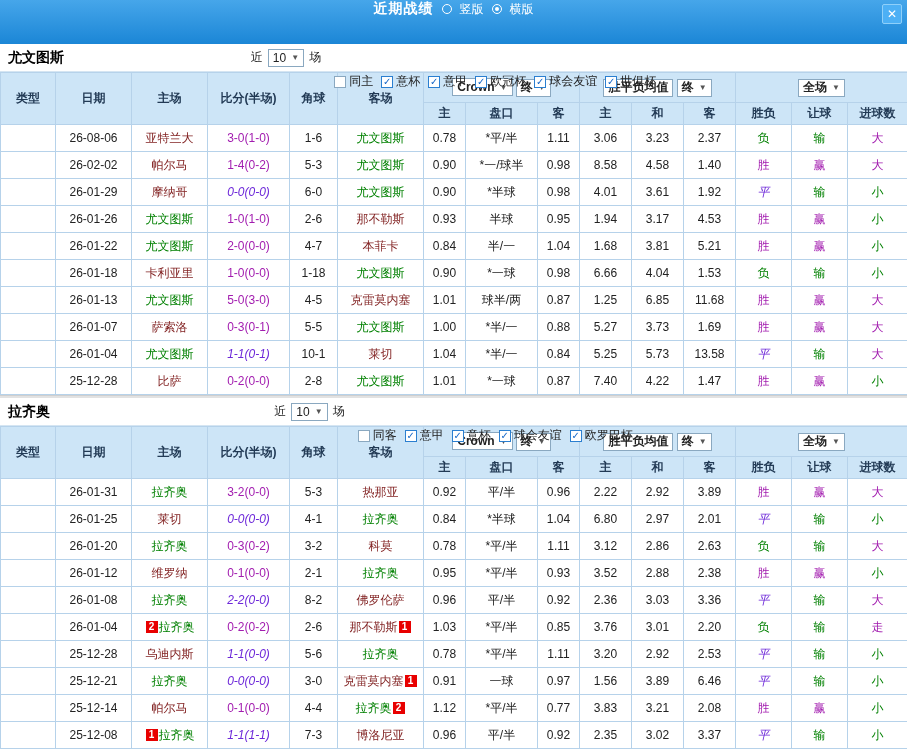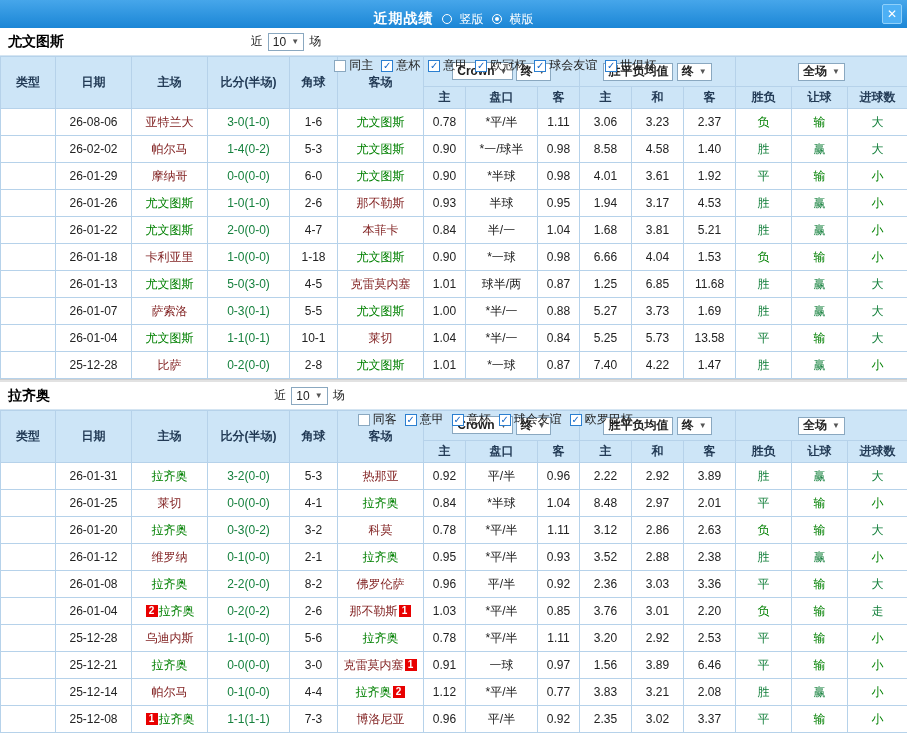--- a/index.html
+++ b/index.html
@@ -3,22 +3,22 @@
 <meta charset="utf-8">
 <style>
   * { margin:0; padding:0; box-sizing:border-box; }
   html,body { width:907px; height:752px; overflow:hidden; }
   body {
     font-family:"Liberation Sans","DejaVu Sans",sans-serif;
     font-size:12px; background:#fff; color:#222;
   }
   
   .topbar {
-    height:28px; background:linear-gradient(#46a6ea,#1b86d6);
-    display:flex; align-items:flex-end; position:relative;
+    height:44px; background:linear-gradient(#46a6ea,#1b86d6);
+    display:flex; align-items:flex-start; position:relative;
   }
   .topbar-center { margin:0 auto; display:flex; align-items:center; gap:8px; color:#fff; }
   .title { font-weight:bold; font-size:14px; letter-spacing:1px; }
   .radio-item { display:inline-flex; align-items:center; gap:8px; color:#fff; cursor:pointer; }
   .radio { width:10px; height:10px; border:1px solid #fff; border-radius:50%; position:relative; display:inline-block; background:transparent; }
   .radio.sel::after { content:""; position:absolute; left:2px; top:2px; width:4px; height:4px; border-radius:50%; background:#fff; }
   .close-btn {
     position:absolute; right:5px; top:4px; width:20px; height:20px;
     background:#4db0f5; border:1px solid #8fd0fa; border-radius:2px;
     color:#fff; font-weight:bold; text-align:center; line-height:18px; cursor:pointer;
@@ -54,22 +54,22 @@
   .grid thead th { background:#cde5f7; color:#223a55; font-weight:bold; }
   .grid thead tr.h1 th { height:30px; }
   .grid thead tr.h2 th { height:22px; }
   .grid tbody td { height:27px; background:#fff; }
   td.cell-type { background:#ff9900; color:#fff; }
   .badge {
     display:inline-block; min-width:12px; height:12px; line-height:12px;
     background:#e80000; color:#fff; font-size:10px; font-weight:bold;
     margin:0 1px; vertical-align:1px; text-align:center;
   }
-  .c-red { color:#15803d; }
-  .c-blue { color:#15803d; }
+  .c-red { color:#a21caf; }
+  .c-blue { color:#6d28d9;font-style:italic; }
   .c-green { color:#008000; }
   .c-black { color:#7f1d1d; }
   
   .summary { height:22px; line-height:22px; text-align:center; background:#fff; }
   .section-divider { height:3px; background:#e2e2e2; border-top:1px solid #cfcfcf; }
 </style>
 </head>
 <body>
 
 <div class="topbar">
@@ -485,21 +485,21 @@
         <tr>
           <td class="cell-type">意甲</td>
           <td>26-01-25</td>
           <td class="team-cell"><span class="c-black">莱切</span></td>
           <td class="c-blue">0-0(0-0)</td>
           <td>4-1</td>
           <td class="team-cell"><span class="c-green">拉齐奥</span></td>
           <td>0.84</td>
           <td>*半球</td>
           <td>1.04</td>
-          <td>8.48</td>
+          <td>6.80</td>
           <td>2.97</td>
           <td>2.01</td>
           <td class="c-blue">平</td>
           <td class="c-green">输</td>
           <td class="c-green">小</td>
         </tr>
         <tr>
           <td class="cell-type">意甲</td>
           <td>26-01-20</td>
           <td class="team-cell"><span class="c-green">拉齐奥</span></td>

